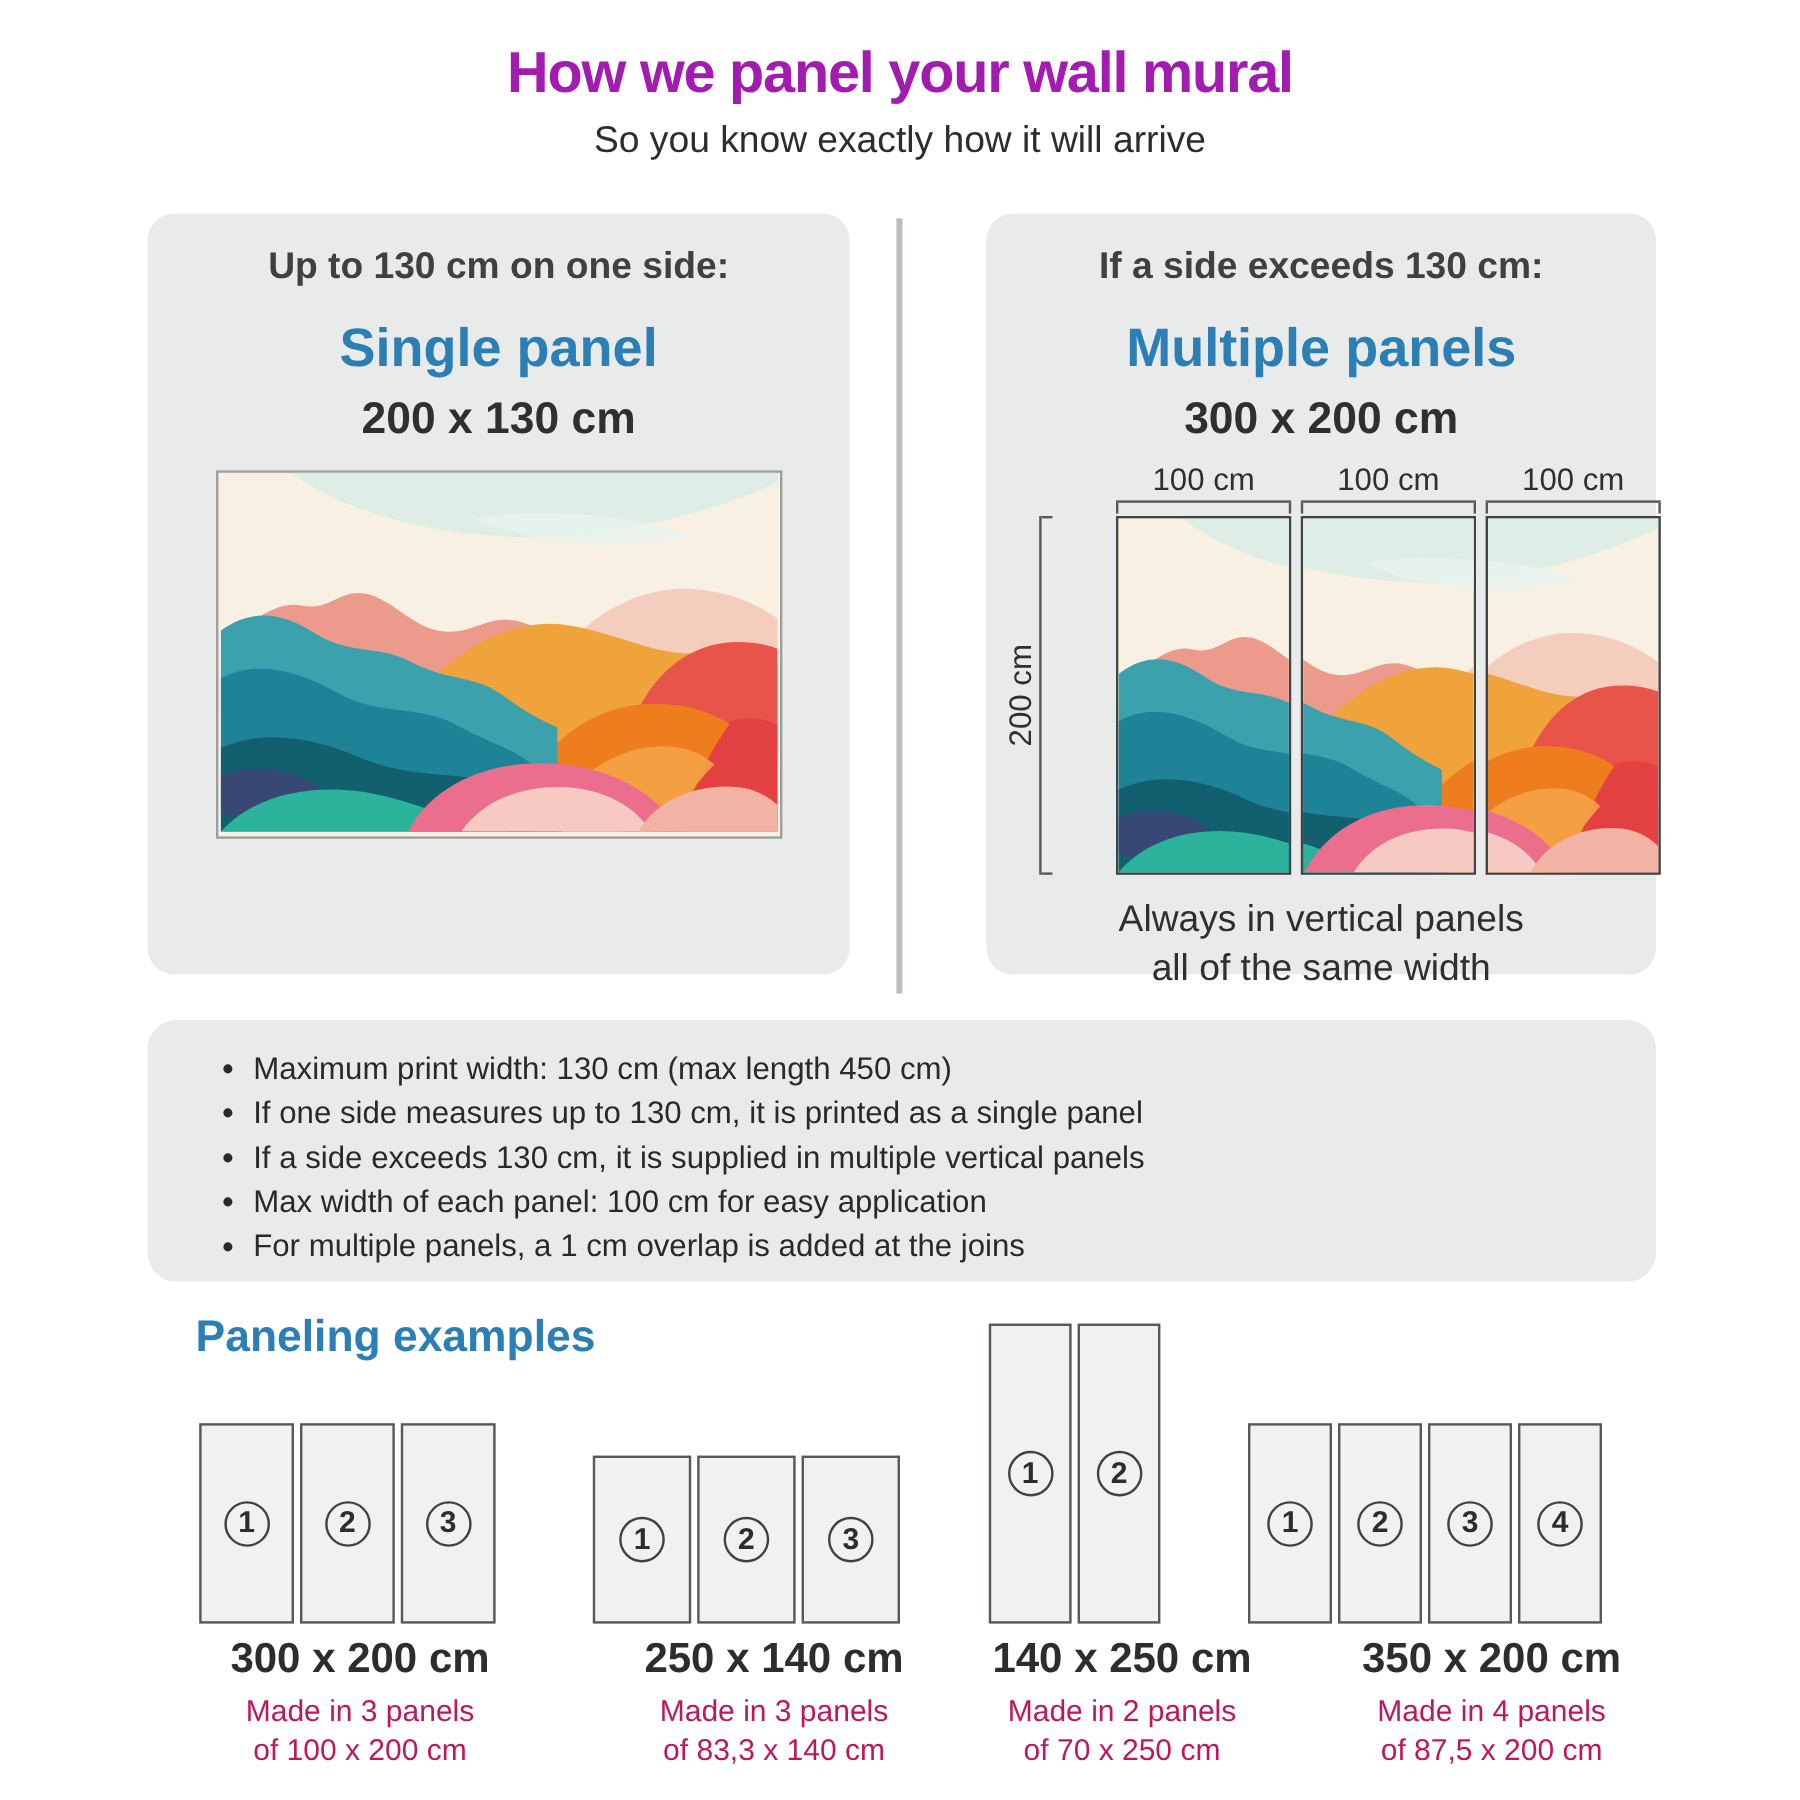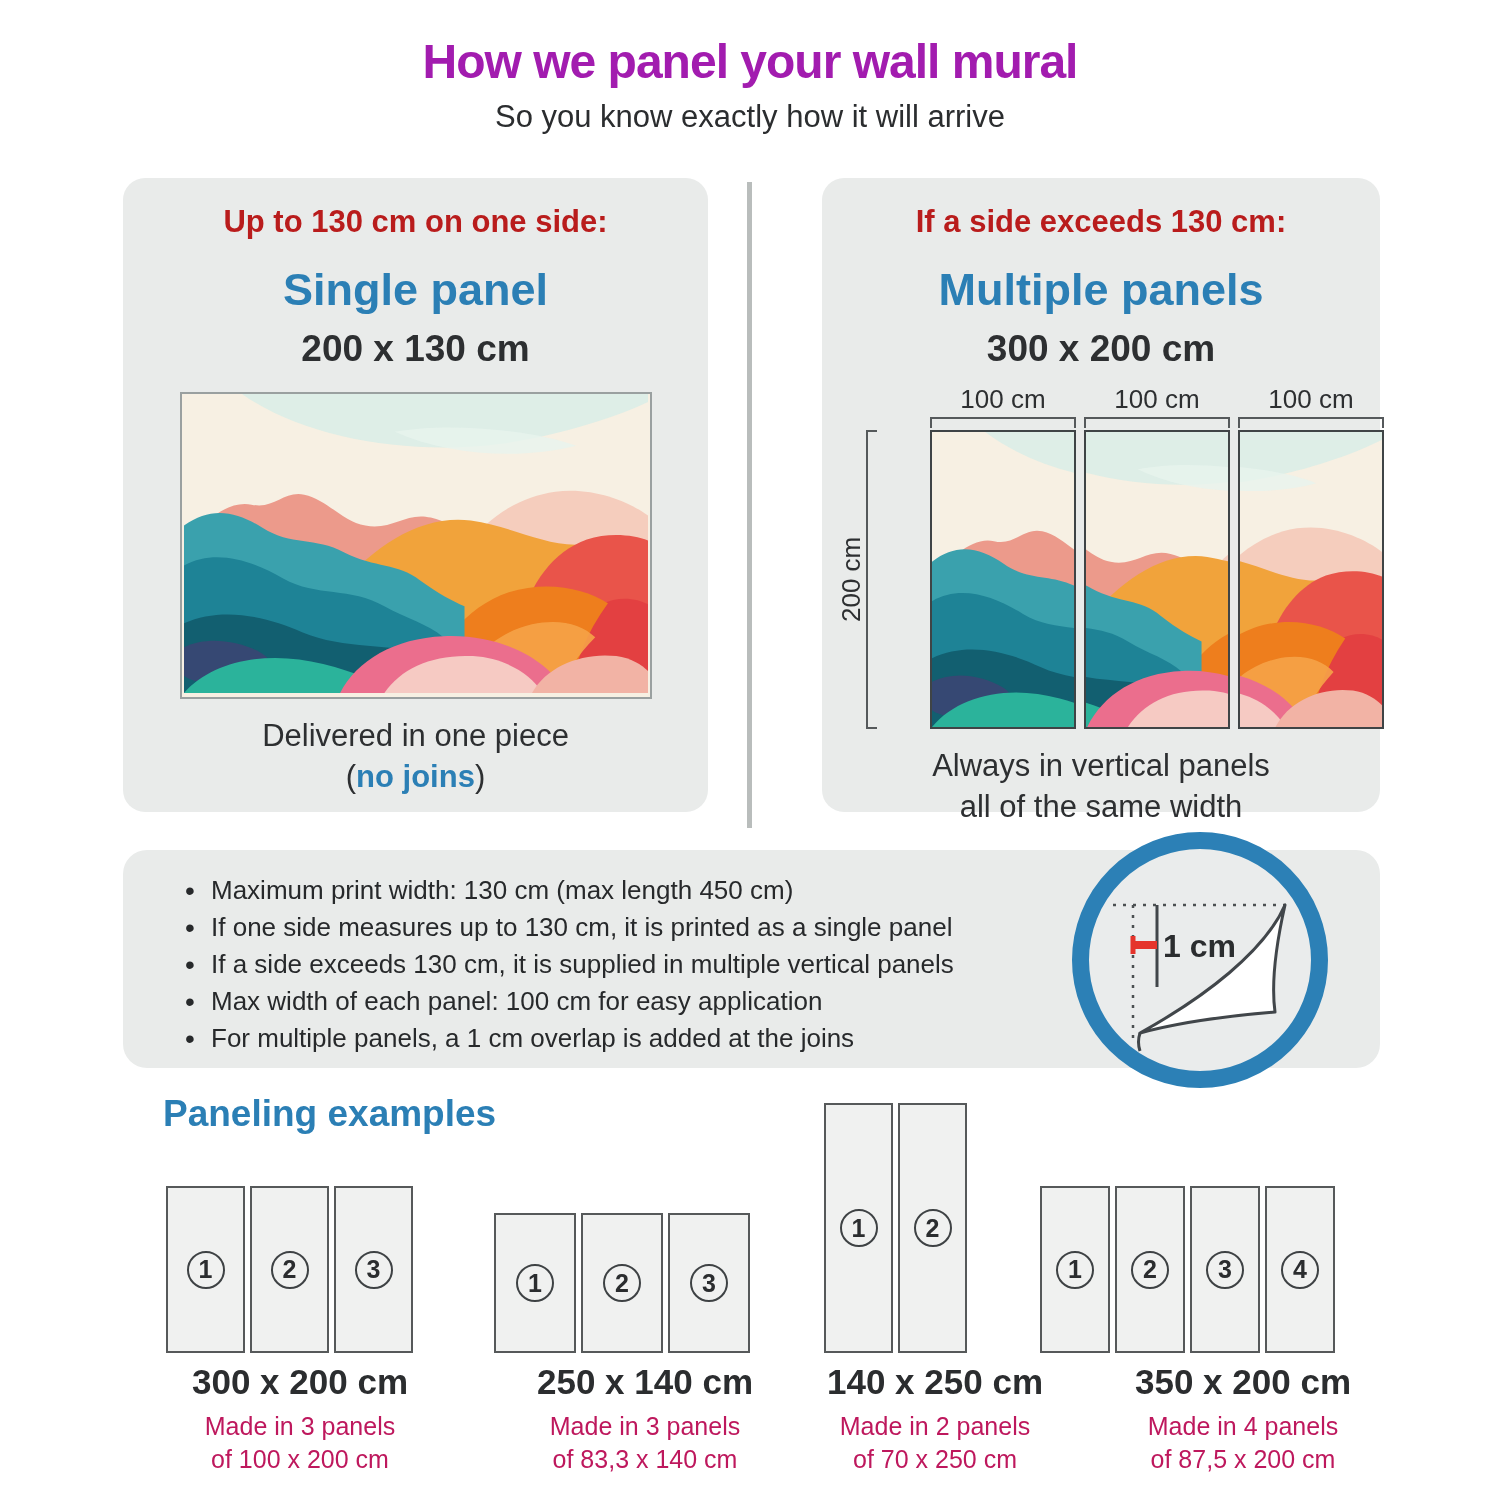--- a/index.html
+++ b/index.html
@@ -7,21 +7,21 @@
         font-family:"Liberation Sans",sans-serif;color:#2d2f31;}
   
   .header{position:absolute;top:34px;left:0;width:1500px;text-align:center;}
   .title{font-size:48px;font-weight:bold;letter-spacing:-1px;color:#a21caf;}
   .subtitle{font-size:31px;margin-top:10px;color:#2b2d2f;}
   
   .card{position:absolute;top:178px;height:634px;background:#e9ebea;border-radius:22px;text-align:center;}
   .card-left{left:123px;width:585px;}
   .card-right{left:822px;width:558px;}
   .divider{position:absolute;left:747px;top:182px;width:5px;height:646px;background:#b9bdbc;}
-  .cond{font-size:31px;font-weight:bold;margin-top:26px;color:#b91c1c;}
+  .cond{font-size:31px;font-weight:bold;margin-top:26px;color:#404040;}
   .cname{font-size:45px;font-weight:bold;margin-top:24px;color:#2b7fb5;}
   .csize{font-size:37px;font-weight:bold;margin-top:12px;color:#2d2f31;}
   .mural-frame{width:468px;height:303px;border:2px solid #9aa0a0;margin:22px auto 0;background:#f7f0e3;}
   .caption{margin-top:16px;font-size:31px;line-height:41px;color:#2d2f31;}
   .blue-bold{color:#2b7fb5;font-weight:bold;}
   
   .m-diagram{display:flex;justify-content:flex-start;padding-left:14px;margin-top:14px;}
   .m-left{display:flex;align-items:flex-end;}
   .m-vlabel{writing-mode:vertical-rl;transform:rotate(180deg);font-size:26px;color:#2d2f31;
             height:299px;display:flex;align-items:center;justify-content:center;width:30px;}
@@ -93,24 +93,20 @@
 
   <section class="card card-left">
     <div class="cond">Up to 130 cm on one side:</div>
     <div class="cname">Single panel</div>
     <div class="csize">200 x 130 cm</div>
     <div class="mural-frame">
       <svg viewBox="0 0 440 300" width="464" height="299" preserveAspectRatio="none">
           <use href="#mural-art"></use>
         </svg>
     </div>
-    <div class="caption">
-      <div>Delivered in one piece</div>
-      <div><span>(</span><span class="blue-bold">no joins</span><span>)</span></div>
-    </div>
   </section>
 
   <div class="divider"></div>
 
   <section class="card card-right">
     <div class="cond">If a side exceeds 130 cm:</div>
     <div class="cname">Multiple panels</div>
     <div class="csize">300 x 200 cm</div>
     <div class="m-diagram">
       <div class="m-left">
@@ -149,32 +145,20 @@
   </section>
 
   <section class="notes">
     <ul>
       <li>Maximum print width: 130 cm (max length 450 cm)</li>
       <li>If one side measures up to 130 cm, it is printed as a single panel</li>
       <li>If a side exceeds 130 cm, it is supplied in multiple vertical panels</li>
       <li>Max width of each panel: 100 cm for easy application</li>
       <li>For multiple panels, a 1 cm overlap is added at the joins</li>
     </ul>
-    <div class="overlap-circle">
-      <svg viewBox="0 0 190 190" width="190" height="190">
-        <line x1="8" y1="40" x2="184" y2="40" stroke="#4c5052" stroke-width="2.5" stroke-dasharray="3 7"></line>
-        <line x1="28" y1="40" x2="28" y2="174" stroke="#4c5052" stroke-width="2.5" stroke-dasharray="3 7"></line>
-        <line x1="52" y1="40" x2="52" y2="122" stroke="#41464a" stroke-width="3"></line>
-        <path d="M35,168 C100,132 160,86 180,40 C171,80 166,118 170,147 C122,151 75,157 35,168 Z" fill="#ffffff" stroke="#41464a" stroke-width="3" stroke-linejoin="round"></path>
-        <path d="M35,168 C33,174 33,180 35,186" fill="none" stroke="#41464a" stroke-width="3"></path>
-        <line x1="28" y1="80" x2="52" y2="80" stroke="#e5342b" stroke-width="8"></line>
-        <line x1="28" y1="71" x2="28" y2="89" stroke="#e5342b" stroke-width="5"></line>
-        <text x="58" y="92" font-size="32" font-weight="bold" fill="#2b2d2f">1 cm</text>
-      </svg>
-    </div>
   </section>
 
   <div class="ex-heading">Paneling examples</div>
 
   <div class="ex-panels" style="left:166px;top:1186px;">
     <div class="ex-panel" style="width:79px;height:167px;">
         <div class="num-badge">1</div>
       </div>
     <div class="ex-panel" style="width:79px;height:167px;">
         <div class="num-badge">2</div>

